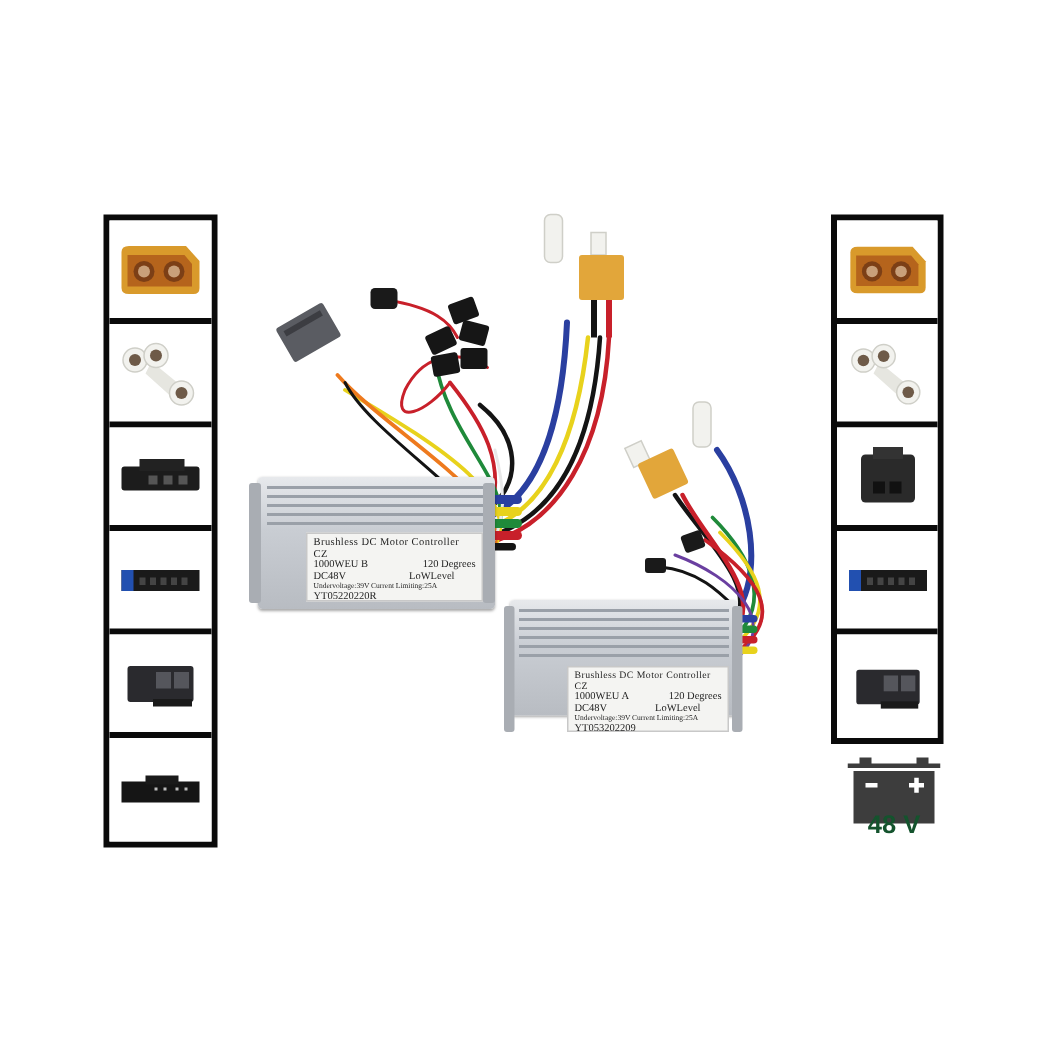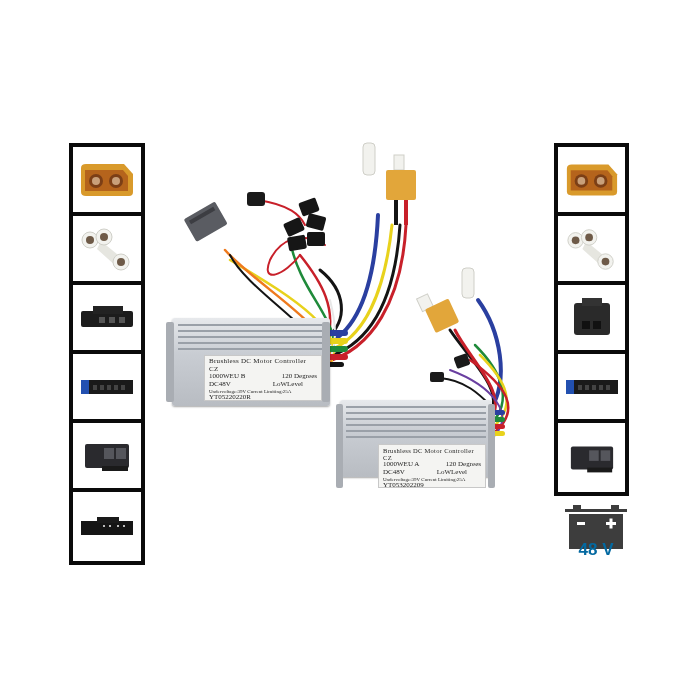--- a/index.html
+++ b/index.html
@@ -27,21 +27,21 @@
     line-height: 1.1;
   }
   .label-plate .l1 { font-size: 7px; letter-spacing: 0.3px; }
   .label-plate .row { display: flex; justify-content: space-between; font-size: 7px; font-family: Liberation Serif, serif; }
   .label-plate .l4 { font-size: 5px; }
   .label-plate .l5 { font-size: 7px; }
   .end-cap { position: absolute; background: #a9adb3; border-radius: 2px; }
 
   .battery { position: absolute; left: 565px; top: 493px; width: 62px; height: 70px; }
   .battery-label { position: absolute; left: 560px; top: 540px; width: 72px; text-align: center;
-    font-family: "Liberation Sans", sans-serif; font-weight: bold; font-size: 17px; color: #0369a1; }
+    font-family: "Liberation Sans", sans-serif; font-weight: bold; font-size: 17px; color: #14532d; }
   svg.wires { position: absolute; left: 0; top: 0; }
 </style>
 </head>
 <body>
 
 <div class="col col-left">
   <div class="cell">
     <svg width="58" height="36" viewBox="0 0 58 36">
       <path d="M3 6 Q3 2 8 2 L46 2 L55 12 L55 30 Q55 34 51 34 L8 34 Q3 34 3 30 Z" fill="#d99a2b"></path>
       <path d="M7 8 L45 8 L50 14 L50 29 L7 29 Z" fill="#b5641c"></path>

